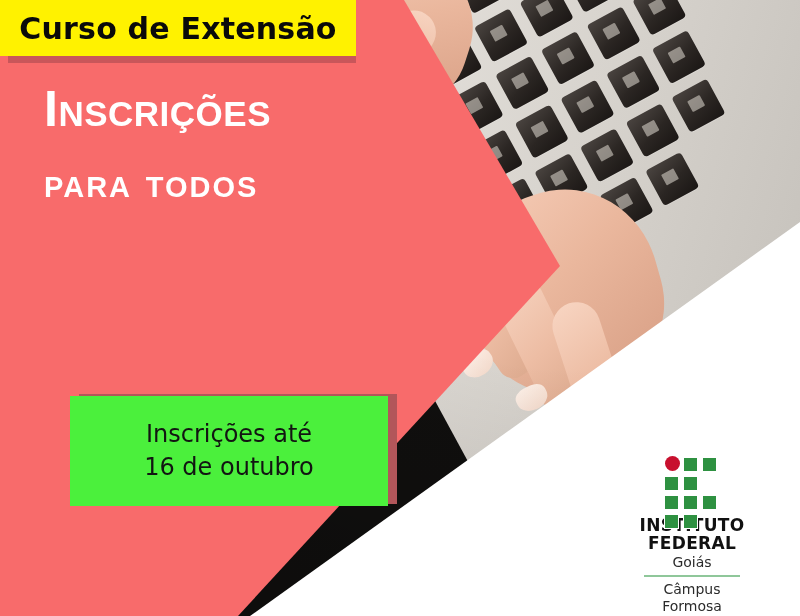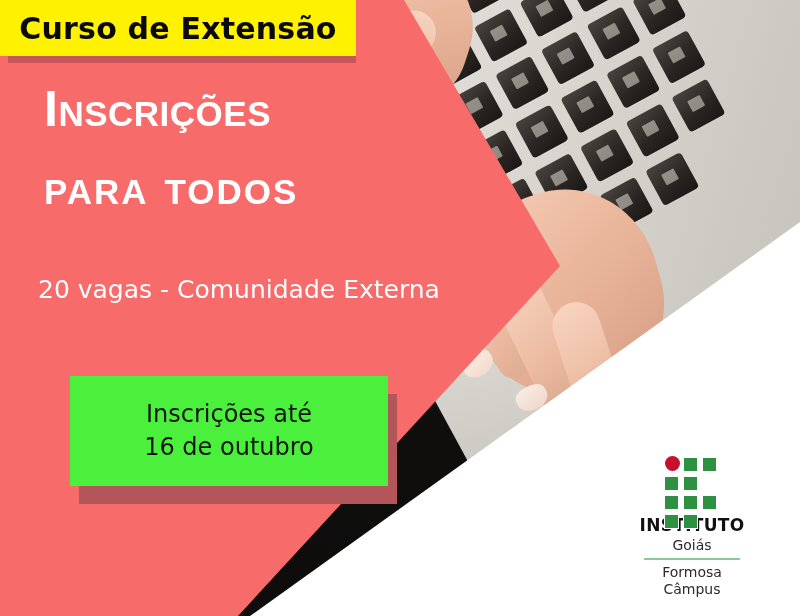--- a/index.html
+++ b/index.html
@@ -158,21 +158,21 @@
     font-weight: 700;
     line-height: 1.0;
     white-space: nowrap;
   }
   .title-line-1 {
     font-size: 50px;
     font-variant: small-caps;
     letter-spacing: 0.5px;
   }
   .title-line-2 {
-    font-size: 50px;
+    font-size: 42px;
     font-variant: small-caps;
     letter-spacing: 2px;
     margin-top: 28px;
   }
 
   
   .vagas {
     position: absolute;
     left: 38px; top: 273px;
     width: 440px;
@@ -187,21 +187,21 @@
 
   
   .cta-shadow {
     position: absolute;
     left: 79px; top: 394px;
     width: 318px; height: 110px;
     background: #b2565a;
   }
   .cta-box {
     position: absolute;
-    left: 70px; top: 376px;
+    left: 70px; top: 396px;
     width: 318px; height: 110px;
     background: #4bf03c;
     display: flex;
     flex-direction: column;
     align-items: center;
     justify-content: center;
   }
   .cta-line {
     font-family: "DejaVu Sans", sans-serif;
     font-size: 24px;
@@ -352,21 +352,20 @@
   <div class="banner">
     <span class="banner-text">Curso de Extensão</span>
   </div>
 
   <div class="title-block">
     <div class="title-line title-line-1">Inscrições</div>
     <div class="title-line title-line-2">para todos</div>
   </div>
 
   <div class="vagas">
-    <div class="vaga-line">20 vagas - Comunidade Externa</div>
   </div>
 
   <div class="cta-shadow"></div>
   <div class="cta-box">
     <div class="cta-line">Inscrições até</div>
     <div class="cta-line">16 de outubro</div>
   </div>
 
   <div class="logo">
     <div class="logo-mark">
@@ -378,19 +377,20 @@
       <div class="sq" style="left:19px; top:21px;"></div>
 
       <div class="sq" style="left:0px;  top:40px;"></div>
       <div class="sq" style="left:19px; top:40px;"></div>
       <div class="sq" style="left:38px; top:40px;"></div>
 
       <div class="sq" style="left:0px;  top:59px;"></div>
       <div class="sq" style="left:19px; top:59px;"></div>
     </div>
     <div class="logo-inst">INSTITUTO</div>
+    <div class="logo-inst">FEDERAL</div>
     <div class="logo-state">Goiás</div>
     <div class="logo-rule"></div>
+    <div class="logo-campus">Câmpus</div>
     <div class="logo-campus">Formosa</div>
-    <div class="logo-campus">Câmpus</div>
   </div>
 
 </div>
 
 </body></html>

